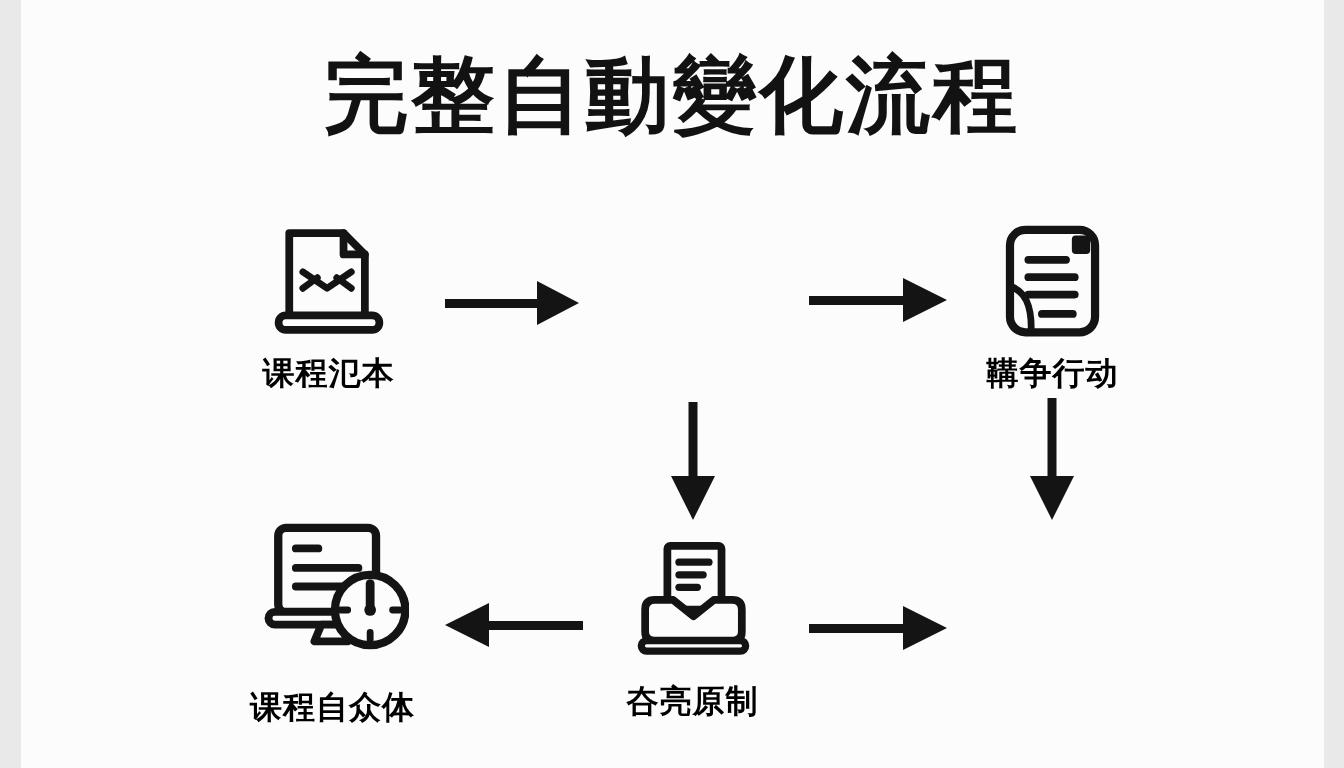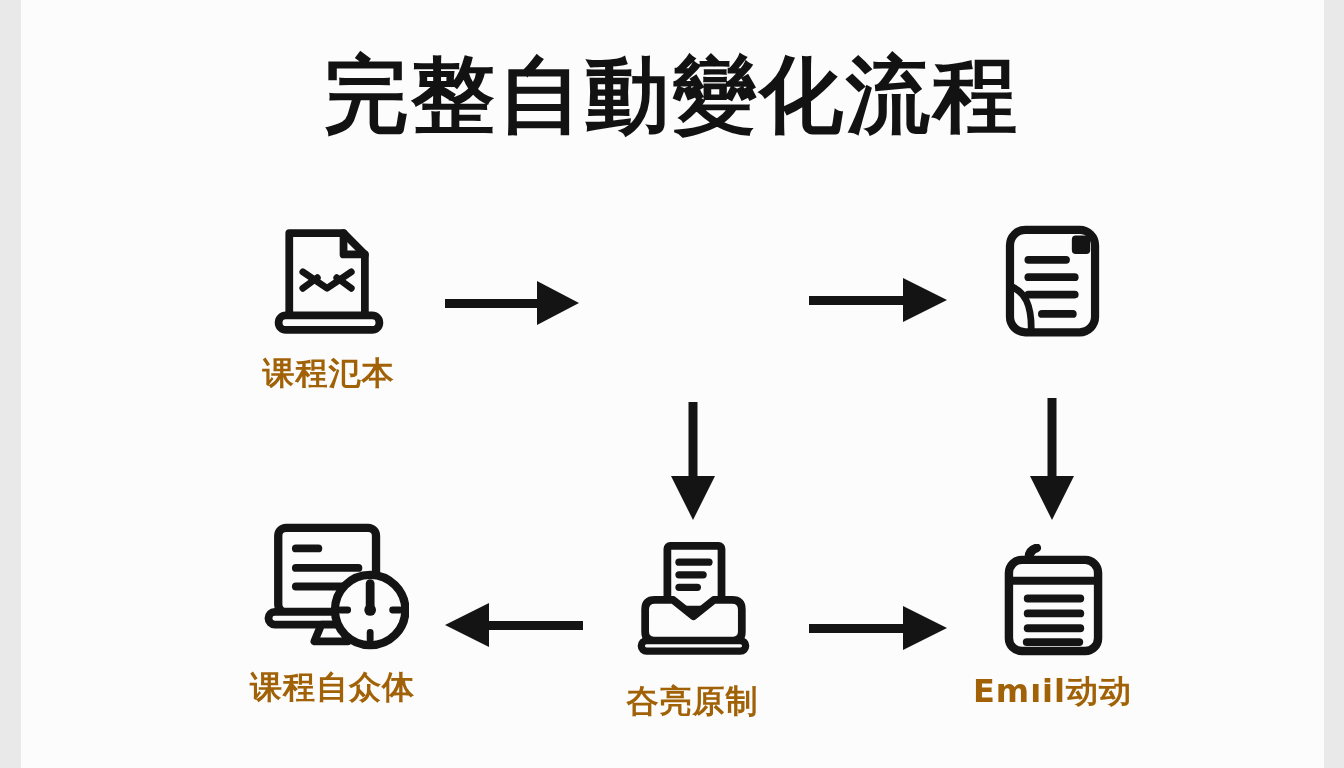--- a/index.html
+++ b/index.html
@@ -41,21 +41,21 @@
     display: flex;
     align-items: flex-end;
     justify-content: center;
   }
   .node .label {
     margin-top: 12px;
     font-size: 32px;
     font-weight: 800;
     letter-spacing: 1px;
     white-space: nowrap;
-    color: #a16207;
+    color: #000000;
   }
   .arrow { position: absolute; }
   svg .stroke {
     fill: none;
     stroke: #141414;
     stroke-linecap: round;
     stroke-linejoin: round;
   }
   svg .wfill { fill: #fcfcfc; }
   svg .ink { fill: #141414; }
@@ -87,23 +87,24 @@
       <svg width="102" height="116" viewBox="0 0 105 120">
         <rect class="stroke" stroke-width="8.5" x="8" y="6" width="88" height="106" rx="16"></rect>
         <rect class="ink" x="72" y="12" width="19" height="19" rx="4"></rect>
         <path class="stroke" stroke-width="8" d="M27,37 H66"></path>
         <path class="stroke" stroke-width="8" d="M27,55 H75"></path>
         <path class="stroke" stroke-width="8" d="M27,73 H75"></path>
         <path class="stroke" stroke-width="8" d="M41,93 H73"></path>
         <path class="stroke" stroke-width="7" d="M8,64 C24,70 30,84 30,108"></path>
       </svg>
     </div>
+    <div class="label">鞲争行动</div>
   </div>
 
-  <div class="node" style="left:172px; top:536px;">
+  <div class="node" style="left:172px; top:536px;gap:20px;">
     <div class="icon-wrap">
       <svg width="152" height="132" viewBox="0 0 152 135">
         <rect class="stroke wfill" stroke-width="8.5" x="20" y="6" width="100" height="86" rx="8"></rect>
         <path class="stroke" stroke-width="8" d="M38,27 H61"></path>
         <path class="stroke" stroke-width="8" d="M38,47 H102"></path>
         <path class="stroke" stroke-width="8" d="M38,66 H102"></path>
         <rect class="stroke wfill" stroke-width="8" x="10" y="92" width="98" height="13" rx="6.5"></rect>
         <path class="stroke wfill" stroke-width="8" d="M64,105 L57,122 H91 L84,105 Z"></path>
         <circle class="stroke wfill" stroke-width="8.5" cx="114" cy="90" r="36"></circle>
         <circle class="ink" cx="114" cy="90" r="6"></circle>
@@ -123,34 +124,20 @@
         <path class="stroke" stroke-width="7.5" d="M48,23 H79"></path>
         <path class="stroke" stroke-width="7.5" d="M48,36 H73"></path>
         <path class="stroke" stroke-width="7.5" d="M48,49 H67"></path>
         <path class="stroke wfill" stroke-width="8" d="M23,62 H42 L63,79 L84,62 H103 Q113,62 113,72 V95 Q113,104 104,104 H22 Q13,104 13,95 V72 Q13,62 23,62 Z"></path>
         <rect class="stroke wfill" stroke-width="7.5" x="9" y="104" width="108" height="11" rx="5.5"></rect>
       </svg>
     </div>
     <div class="label">夻亮原制</div>
   </div>
 
-  <div class="node" style="left:892px; top:540px;">
-    <div class="icon-wrap">
-      <svg width="104" height="114" viewBox="0 0 105 115">
-        <path class="stroke" stroke-width="9" d="M36,4 Q26,7 29,19"></path>
-        <rect class="stroke wfill" stroke-width="8.5" x="8" y="16" width="90" height="92" rx="13"></rect>
-        <path class="stroke" stroke-width="8" d="M10,37 H96"></path>
-        <path class="stroke" stroke-width="8" d="M27,55 H80"></path>
-        <path class="stroke" stroke-width="8" d="M27,70 H80"></path>
-        <path class="stroke" stroke-width="8" d="M27,85 H80"></path>
-        <path class="stroke" stroke-width="8" d="M26,99 H79"></path>
-      </svg>
-    </div>
-    <div class="label">Emıil动动</div>
-  </div>
 
   <div class="arrow" style="left:424px; top:278px;">
     <svg width="134" height="50" viewBox="0 0 134 50">
       <rect class="ink" x="0" y="21" width="96" height="9"></rect>
       <polygon class="ink" points="92,3 134,25 92,47"></polygon>
     </svg>
   </div>
 
   <div class="arrow" style="left:788px; top:275px;">
     <svg width="138" height="50" viewBox="0 0 138 50">

